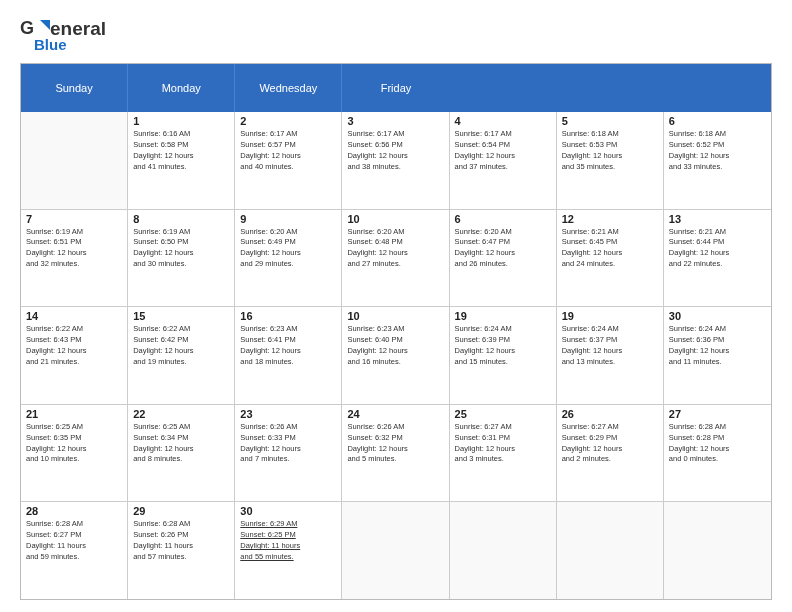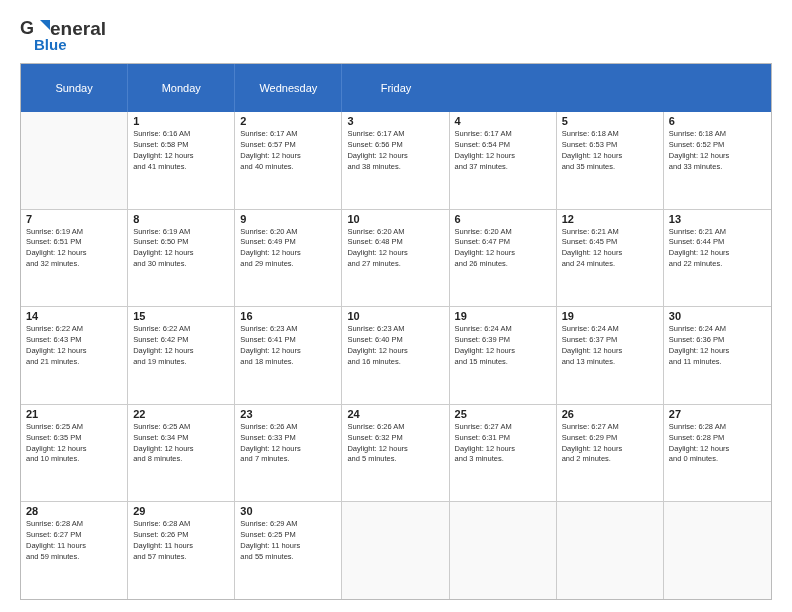--- a/index.html
+++ b/index.html
@@ -333,21 +333,21 @@
           </div>
           <div class="cal-cell">
             <span class="day-num">29</span>
             <div class="cell-info" style="white-space: pre-line;">Sunrise: 6:28 AM
 Sunset: 6:26 PM
 Daylight: 11 hours
 and 57 minutes.</div>
           </div>
           <div class="cal-cell">
             <span class="day-num">30</span>
-            <div class="cell-info" style="white-space: pre-line;">Sunrise: 6:29 AM
+            <div class="cell-info" style="white-space: pre-line; text-decoration: underline;">Sunrise: 6:29 AM
 Sunset: 6:25 PM
 Daylight: 11 hours
 and 55 minutes.</div>
           </div>
           <div class="cal-cell empty"></div>
           <div class="cal-cell empty"></div>
           <div class="cal-cell empty"></div>
           <div class="cal-cell empty"></div>
         </div>
       </div>

